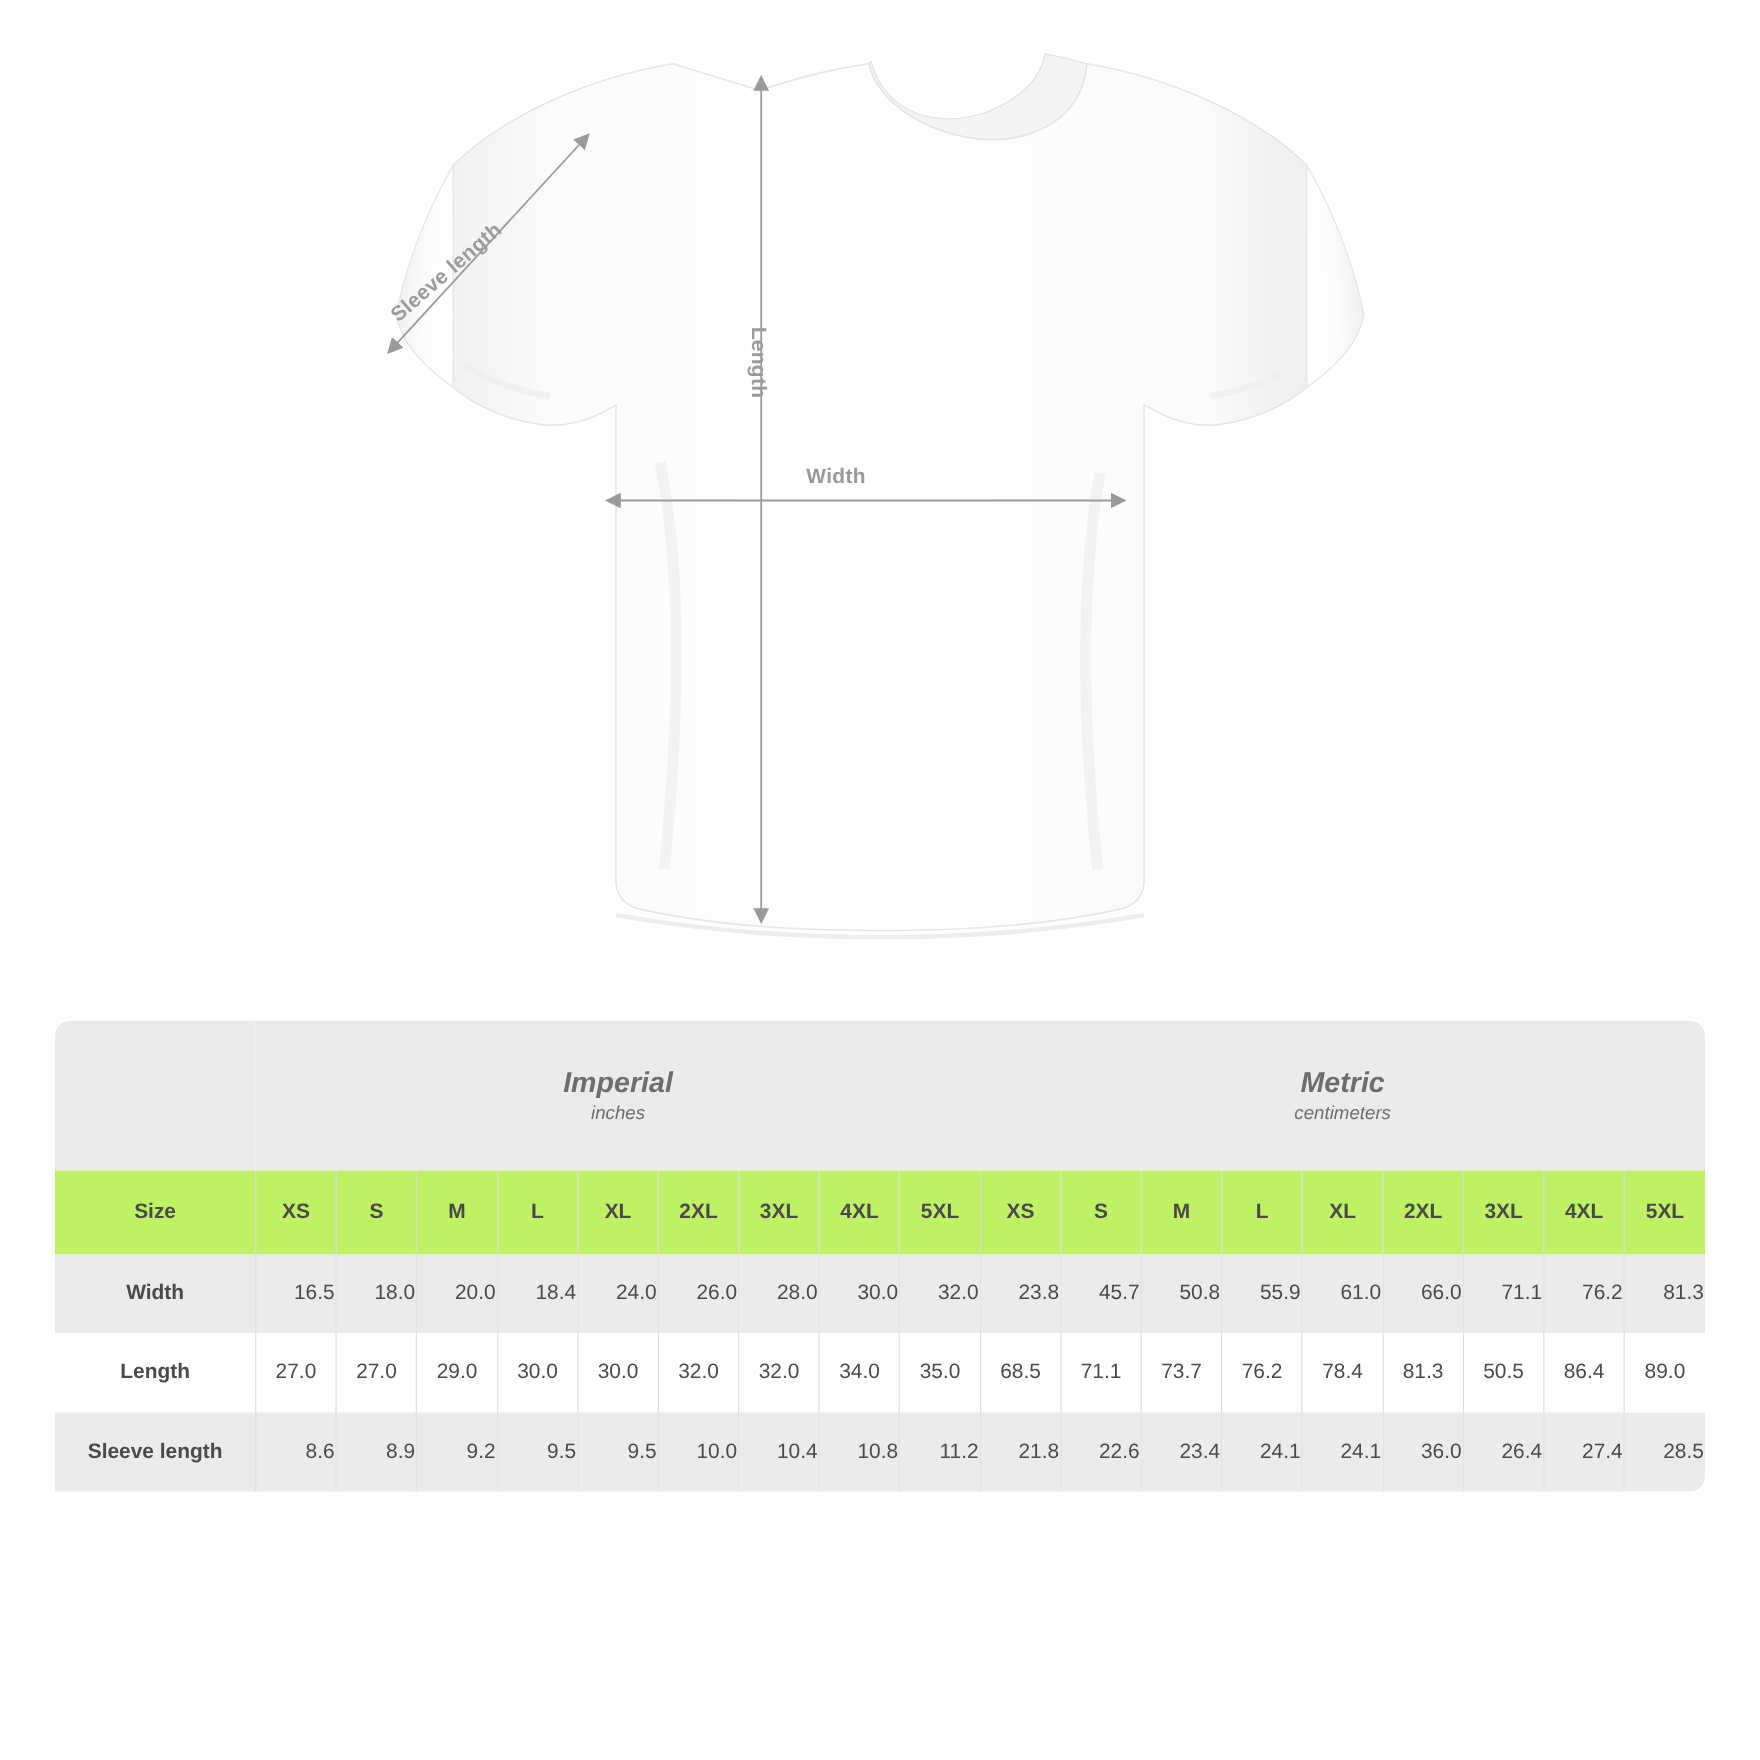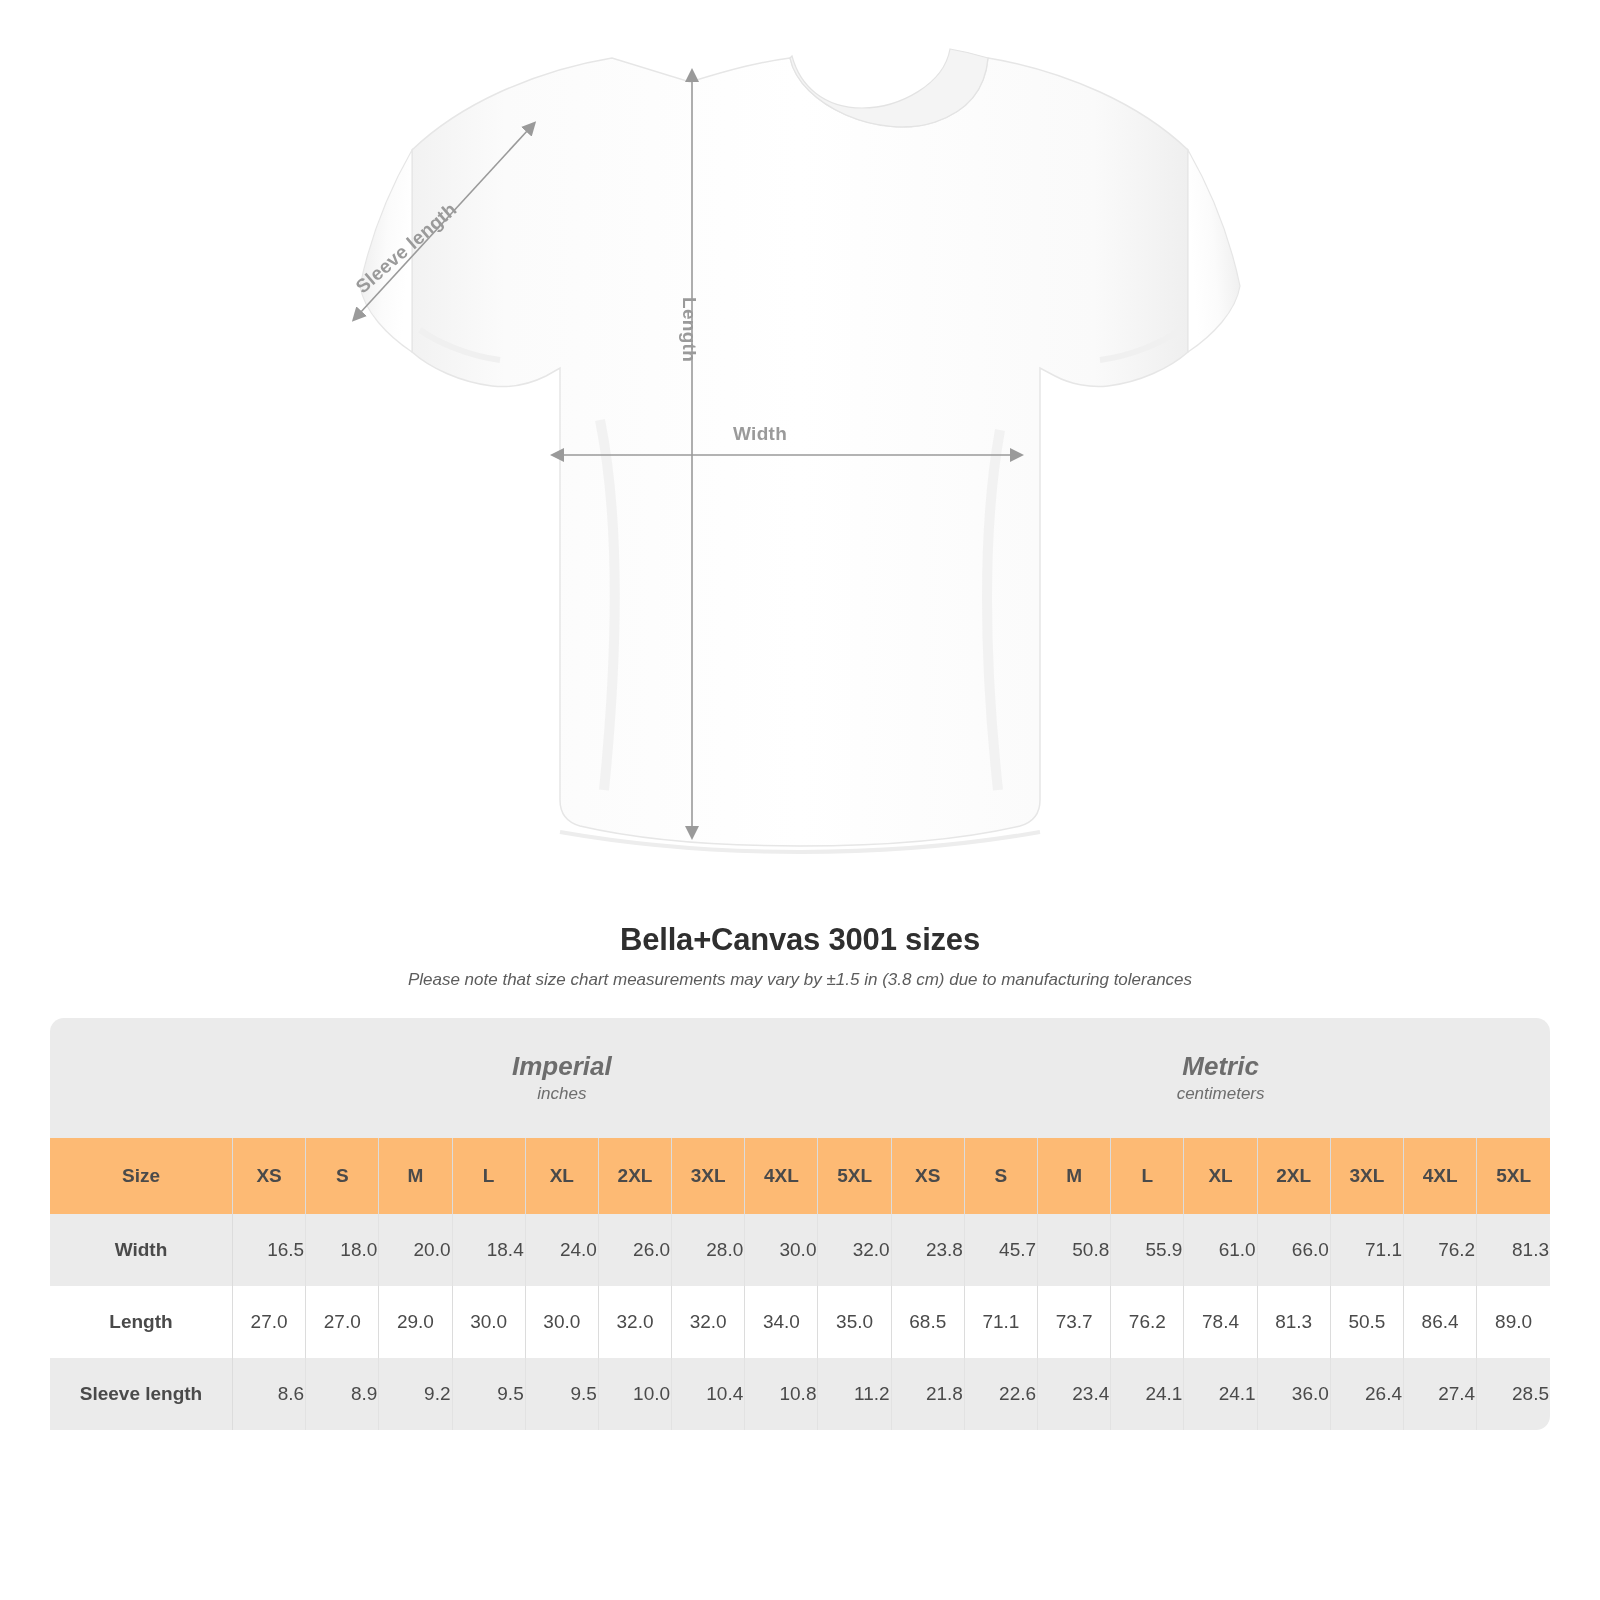--- a/index.html
+++ b/index.html
@@ -84,21 +84,21 @@
     margin: 28px 50px 0 50px;
   }
   table.size-table {
     border-collapse: collapse;
     width: 1500px;
     table-layout: fixed;
   }
   table.size-table tr.unit-row td {
     background: #ebebeb;
     padding: 0;
-    height: 120px;
+    height: 136px;
     vertical-align: middle;
   }
   table.size-table tr.unit-row td.first-unit {
     border-top-left-radius: 14px;
   }
   table.size-table tr.unit-row td.last-unit {
     border-top-right-radius: 14px;
   }
   .unit-name {
     font-size: 26px;
@@ -126,21 +126,21 @@
   table.size-table tbody tr th.row-head {
     font-weight: bold;
     color: #4a4a4a;
     font-size: 19px;
     text-align: center;
     width: 182px;
   }
   table.size-table tr.header-row th {
     height: 74px;
     font-weight: bold;
-    background: #fdba74;
+    background: #bef264;
   }
   table.size-table tr.band td,
   table.size-table tr.band th {
     height: 70px;
   }
   table.size-table tr.band-shade td,
   table.size-table tr.band-shade th.row-head {
     background: #ebebeb;
   }
   table.size-table tr.band-plain td,
@@ -241,24 +241,20 @@
 
         <line x1="360" y1="313" x2="528" y2="130" stroke="#9a9a9a" stroke-width="1.6" marker-start="url(#arrowStart)" marker-end="url(#arrowEnd)"></line>
       </svg>
     </div>
 
     <div class="dim-label label-width">Width</div>
     <div class="dim-label label-length">Length</div>
     <div class="dim-label label-sleeve">Sleeve length</div>
   </div>
 
-  <div class="titles">
-    <h1 class="chart-title">Bella+Canvas 3001 sizes</h1>
-    <p class="chart-note">Please note that size chart measurements may vary by ±1.5 in (3.8 cm) due to manufacturing tolerances</p>
-  </div>
 
   <div class="table-wrap">
     <table class="size-table">
       <colgroup>
         <col style="width:182px">
         <col span="18" style="width:73px">
       </colgroup>
       <tbody id="table-body">
         <tr class="unit-row">
           <td class="first-unit"></td>

